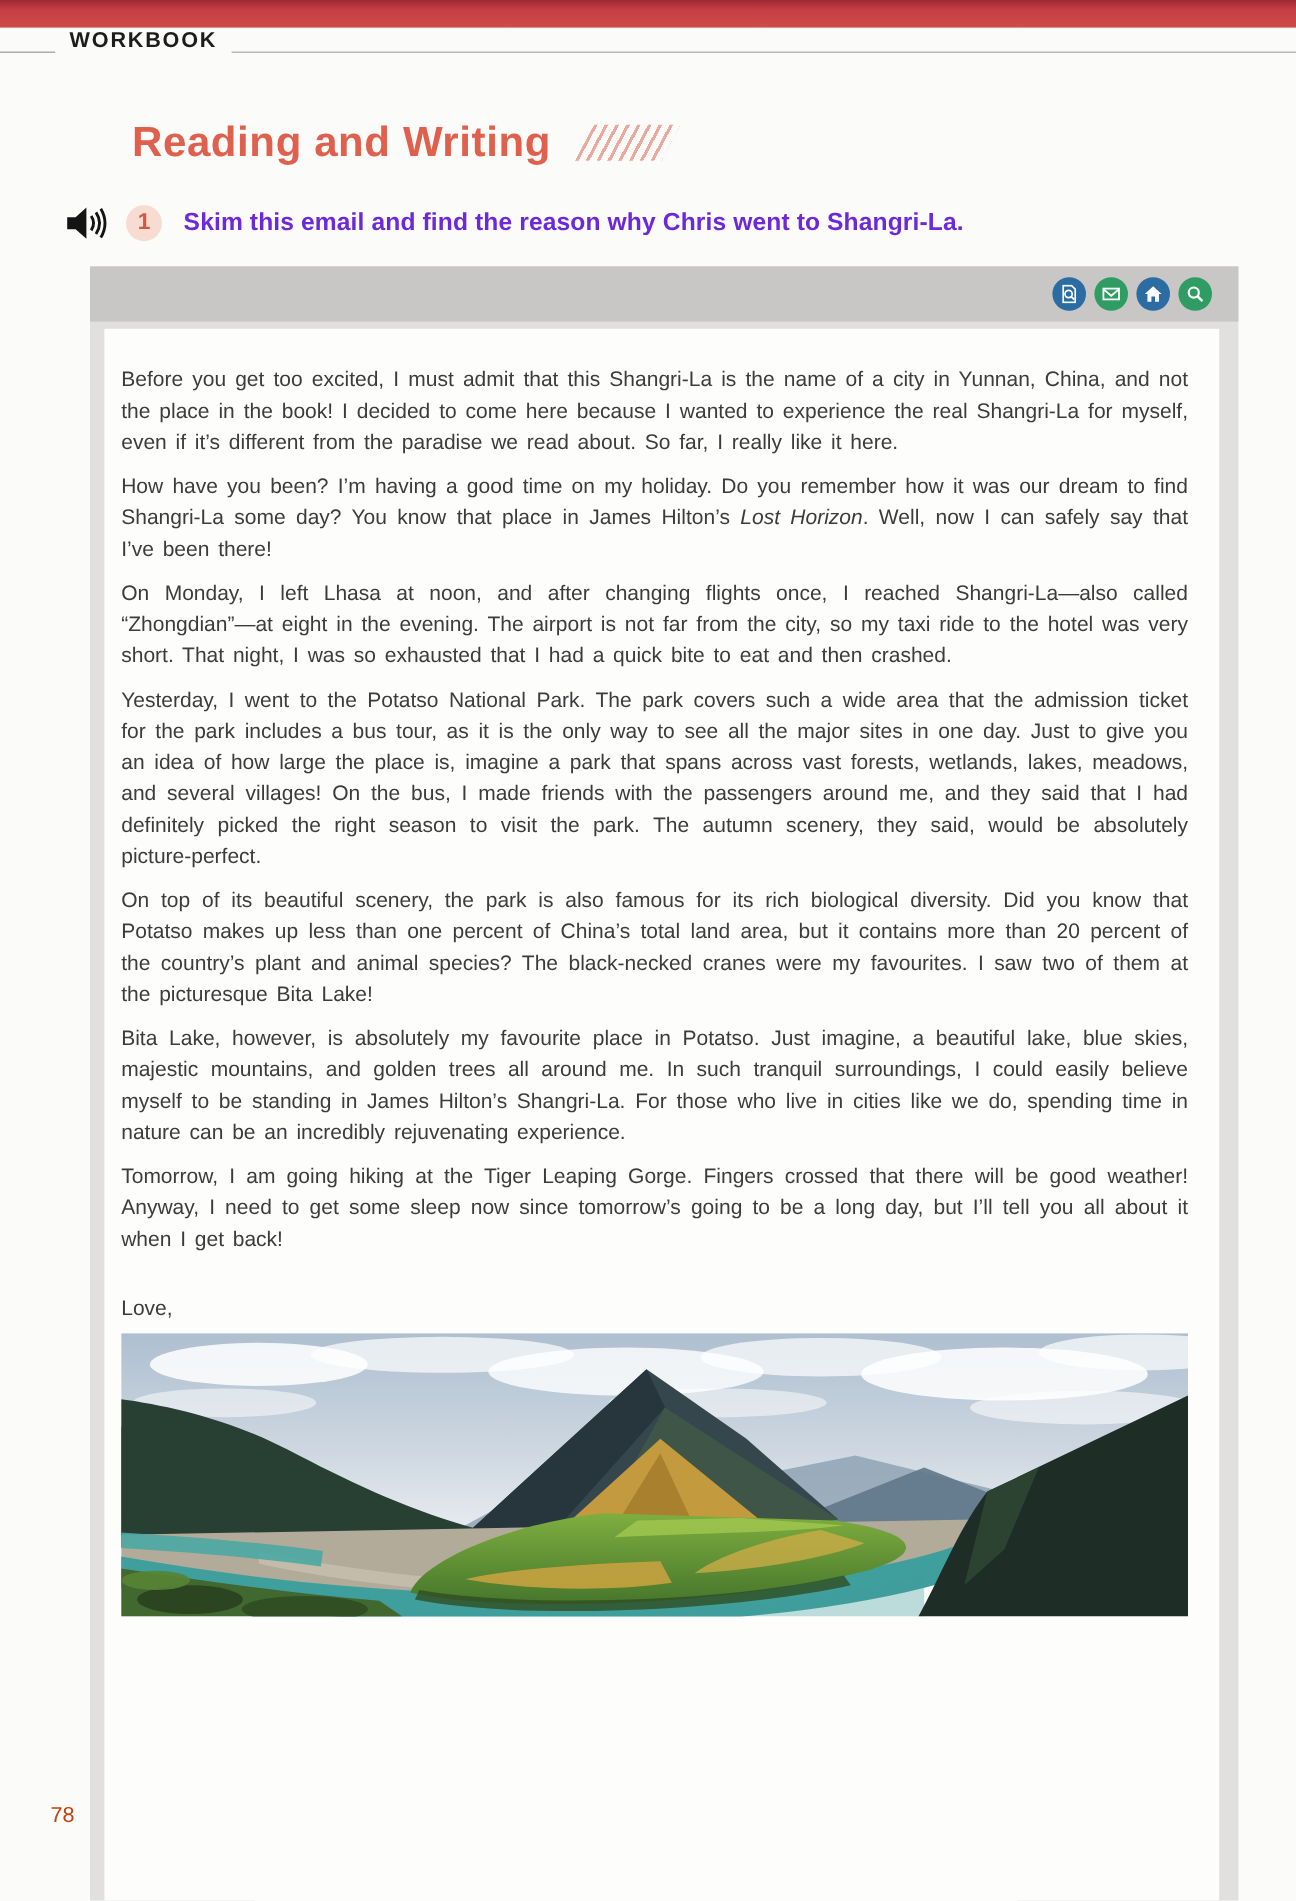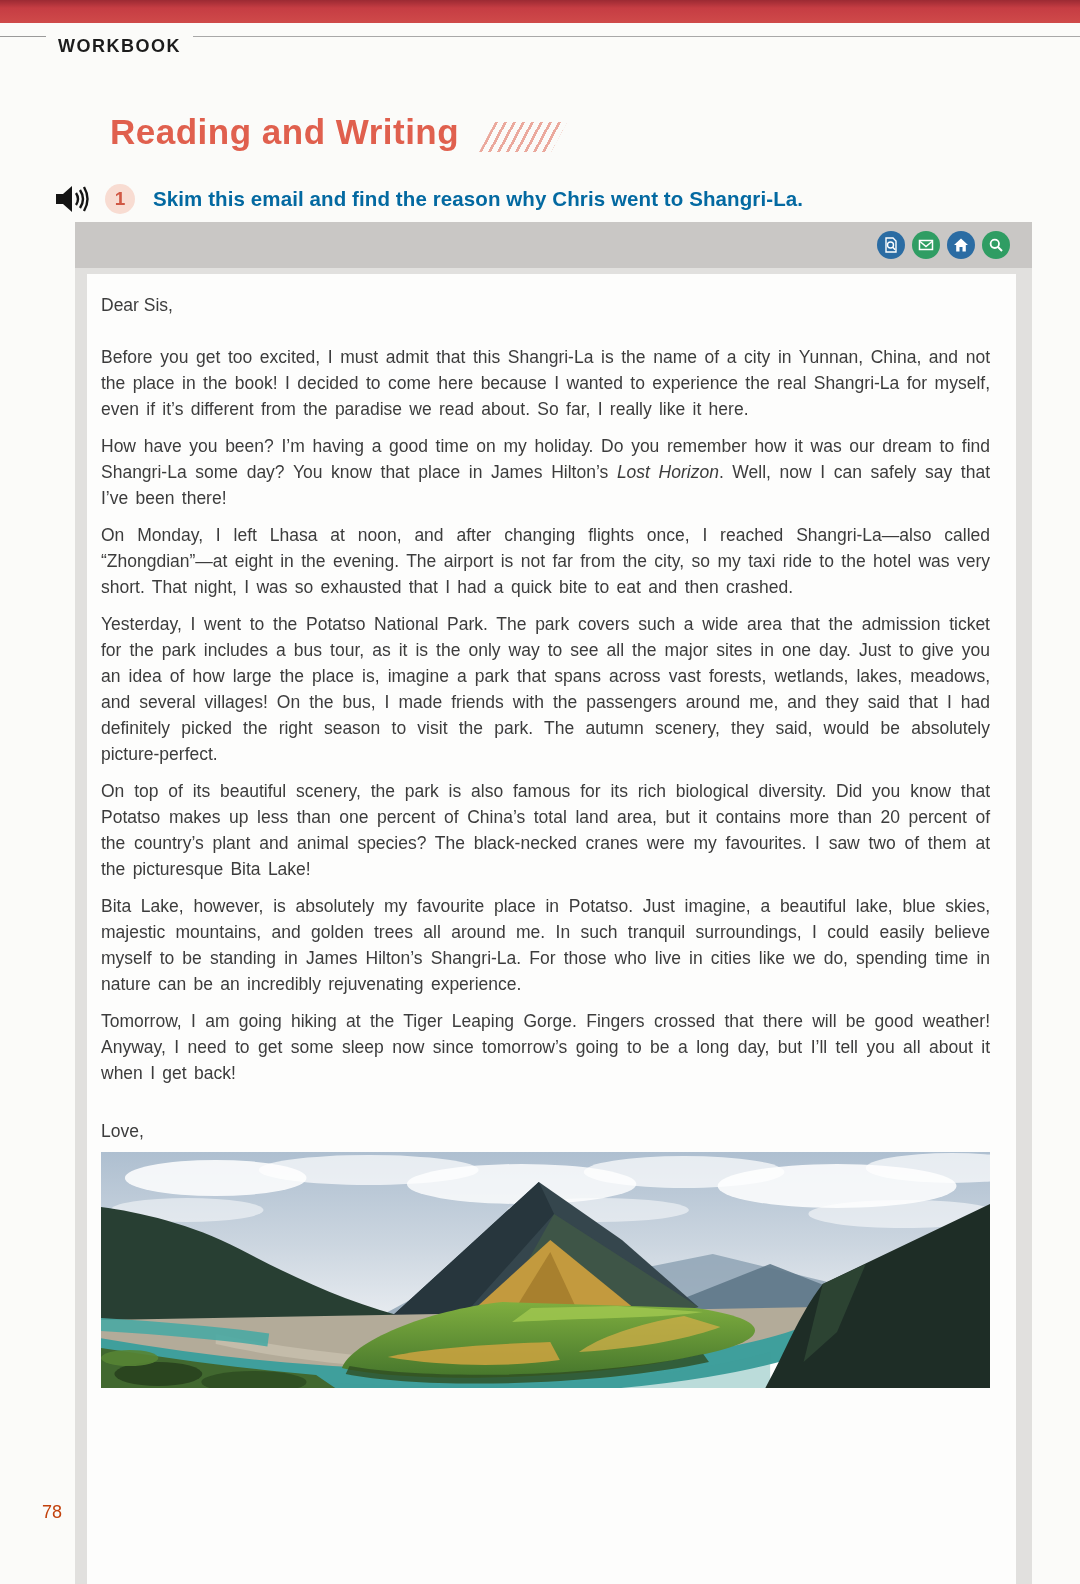--- a/index.html
+++ b/index.html
@@ -4,38 +4,38 @@
 <style>
   * { margin:0; padding:0; box-sizing:border-box; }
   html,body { width:1080px; height:1584px; }
   body { font-family:"Liberation Sans", sans-serif; background:#fbfbf9; overflow:hidden; }
   .page { position:relative; width:1080px; height:1584px; background:#fbfbf9; overflow:hidden; }
 
   
   .top-banner { width:100%; height:23px; background:linear-gradient(180deg,#9c2a33 0%,#c63d43 35%,#cf4a4a 100%); }
 
   
-  .wb-row { display:flex; align-items:flex-start; margin-top:13px; }
+  .wb-row { display:flex; align-items:flex-end; }
   .wb-line-left { width:46px; height:1px; background:#9a9a9a; }
   .wb-title { font-size:18px; font-weight:bold; color:#1c1c1c; letter-spacing:1.5px; padding:0 12px; }
   .wb-line-right { flex:1; height:1px; background:#a8a8a8; }
 
   
-  .section-title-row { display:flex; align-items:flex-end; margin:55px 0 0 110px; }
+  .section-title-row { display:flex; align-items:center; margin:55px 0 0 110px; }
   .section-title { font-size:35px; font-weight:bold; color:#e0604e; letter-spacing:0.5px; }
   .hatch { width:72px; height:30px; margin-left:28px; transform:skewX(-28deg);
            background:repeating-linear-gradient(90deg,#eba99d 0 3px,transparent 3px 9px); }
 
   
   .exercise-row { display:flex; align-items:center; margin:32px 0 0 55px; }
   .speaker { width:36px; height:30px; }
   .num-badge { width:30px; height:30px; border-radius:50%; background:#f8dcd2; color:#d05844;
                font-size:19px; font-weight:bold; display:flex; align-items:center; justify-content:center;
                margin-left:14px; }
-  .instruction { font-size:20.5px; font-weight:bold; color:#0369a1; margin-left:18px; letter-spacing:0.1px; }
+  .instruction { font-size:20.5px; font-weight:bold; color:#6d28d9; margin-left:18px; letter-spacing:0.1px; }
 
   
   .email-box { position:absolute; left:75px; top:222px; width:957px; bottom:0;
                background:#e1e0de; }
   .email-toolbar { height:46px; background:#c9c7c5; display:flex; align-items:center;
                    justify-content:flex-end; padding-right:22px; }
   .tool-circle { width:28px; height:28px; border-radius:50%; display:flex; align-items:center;
                  justify-content:center; margin-left:7px; }
   .tool-blue { background:#2b6ca3; }
   .tool-green { background:#2f9d63; }
@@ -105,21 +105,20 @@
       </div>
       <div class="tool-circle tool-green">
         <svg width="16" height="16" viewBox="0 0 16 16">
           <circle cx="6.8" cy="6.8" r="4.2" fill="none" stroke="#fff" stroke-width="1.8"></circle>
           <line x1="10" y1="10" x2="14" y2="14" stroke="#fff" stroke-width="2"></line>
         </svg>
       </div>
     </div>
 
     <div class="email-content email-text">
-      <div class="email-greeting">Dear Sis,</div>
 
       <div>
           <p class="email-para"><span>Before you get too excited, I must admit that this Shangri-La is the name of a city in Yunnan, China, and not the place in the book! I decided to come here because I wanted to experience the real Shangri-La for myself, even if it’s different from the paradise we read about. So far, I really like it here.</span></p>
           <p class="email-para"><span>How have you been? I’m having a good time on my holiday. Do you remember how it was our dream to find Shangri-La some day? You know that place in James Hilton’s </span><em>Lost Horizon</em><span>. Well, now I can safely say that I’ve been there!</span></p>
           <p class="email-para"><span>On Monday, I left Lhasa at noon, and after changing flights once, I reached Shangri-La—also called “Zhongdian”—at eight in the evening. The airport is not far from the city, so my taxi ride to the hotel was very short. That night, I was so exhausted that I had a quick bite to eat and then crashed.</span></p>
           <p class="email-para"><span>Yesterday, I went to the Potatso National Park. The park covers such a wide area that the admission ticket for the park includes a bus tour, as it is the only way to see all the major sites in one day. Just to give you an idea of how large the place is, imagine a park that spans across vast forests, wetlands, lakes, meadows, and several villages! On the bus, I made friends with the passengers around me, and they said that I had definitely picked the right season to visit the park. The autumn scenery, they said, would be absolutely picture-perfect.</span></p>
           <p class="email-para"><span>On top of its beautiful scenery, the park is also famous for its rich biological diversity. Did you know that Potatso makes up less than one percent of China’s total land area, but it contains more than 20 percent of the country’s plant and animal species? The black-necked cranes were my favourites. I saw two of them at the picturesque Bita Lake!</span></p>
           <p class="email-para"><span>Bita Lake, however, is absolutely my favourite place in Potatso. Just imagine, a beautiful lake, blue skies, majestic mountains, and golden trees all around me. In such tranquil surroundings, I could easily believe myself to be standing in James Hilton’s Shangri-La. For those who live in cities like we do, spending time in nature can be an incredibly rejuvenating experience.</span></p>
           <p class="email-para"><span>Tomorrow, I am going hiking at the Tiger Leaping Gorge. Fingers crossed that there will be good weather! Anyway, I need to get some sleep now since tomorrow’s going to be a long day, but I’ll tell you all about it when I get back!</span></p>
         </div>

